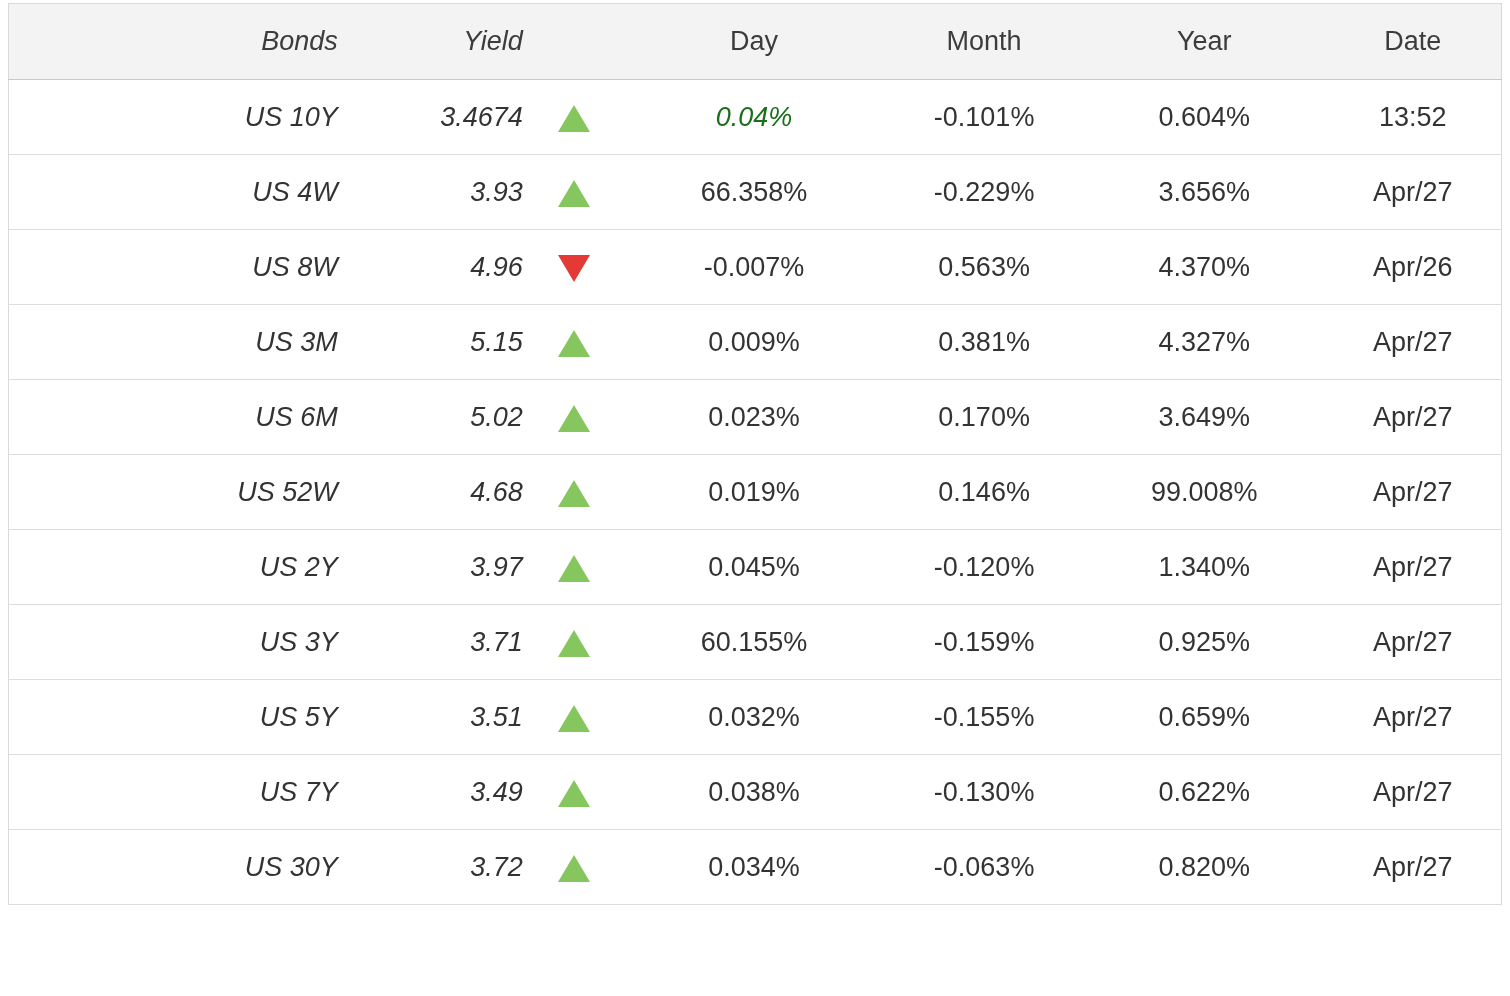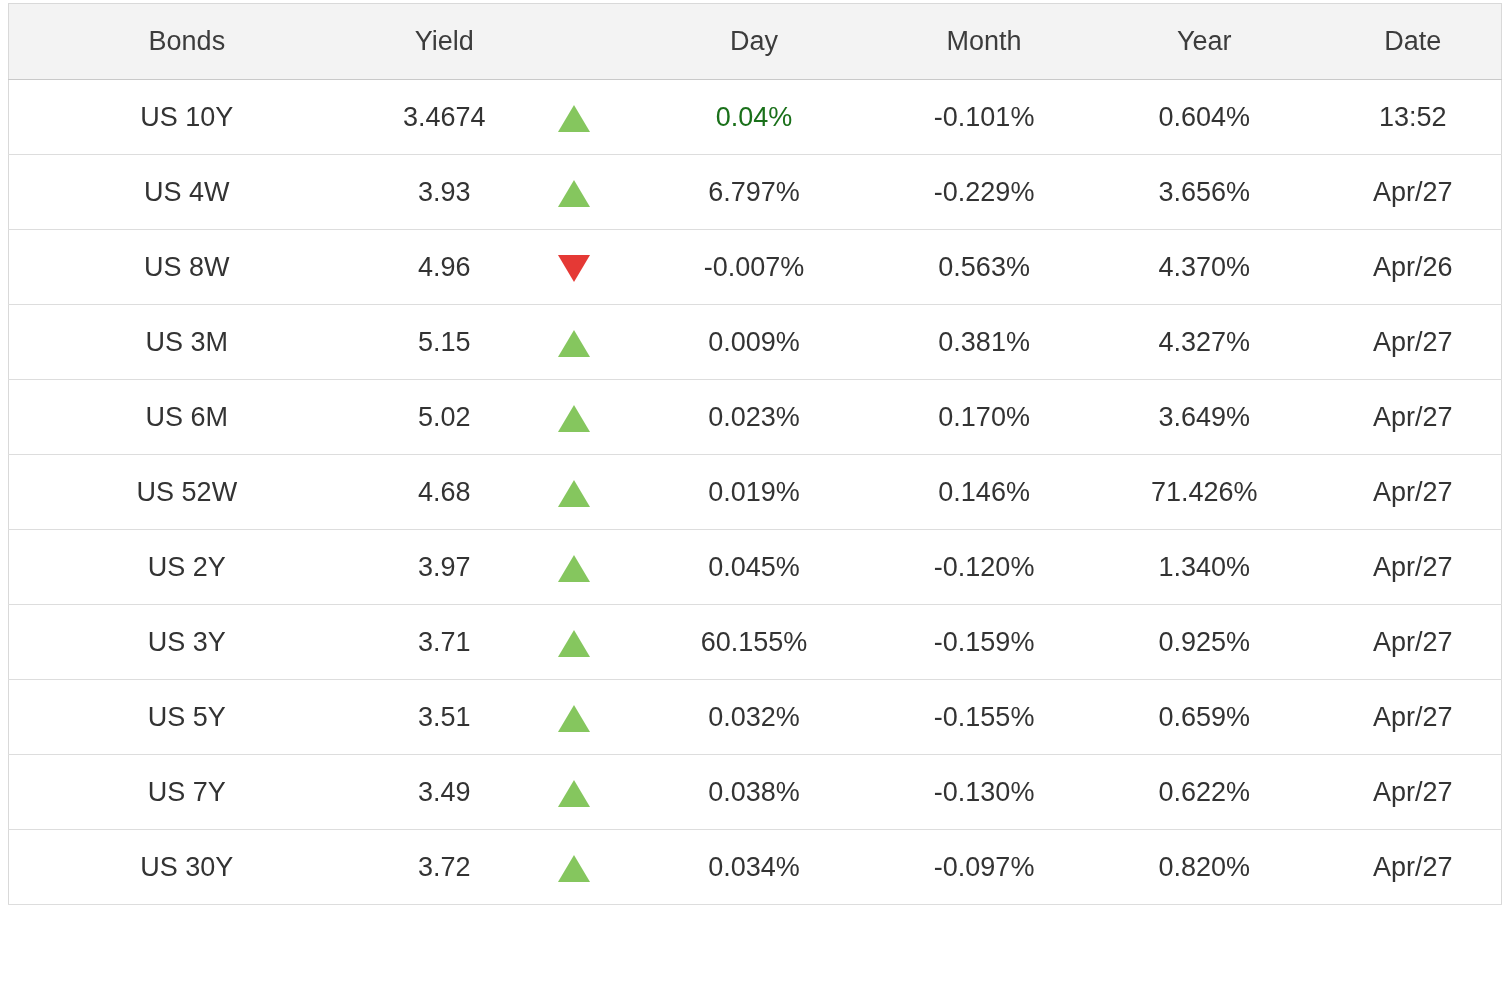--- a/index.html
+++ b/index.html
@@ -35,33 +35,33 @@
     border-bottom: 1px solid #c9c9c9;
   }
   tbody td {
     height: 75px;
     background: #ffffff;
     border-bottom: 1px solid #dddddd;
     font-size: 27px;
     color: var(--text-color, #333333);
     white-space: nowrap;
   }
-  .al { text-align: center; padding-left: 27px; }
+  .al { text-align: right; padding-left: 27px; font-style: italic; }
   .ac { text-align: center; }
   .tri {
     display: inline-block;
     width: 0;
     height: 0;
     border-left: 16px solid transparent;
     border-right: 16px solid transparent;
     vertical-align: middle;
   }
   .tri.up   { border-bottom: 27px solid var(--up-color, #85c65e); }
   .tri.down { border-top: 27px solid var(--down-color, #e53935); }
-  .day-pos { color: var(--positive-day, #1a701a); }
+  .day-pos { color: var(--positive-day, #1a701a); font-style: italic; }
 </style>
 </head>
 <body>
 
 <div class="table-wrap">
   <table>
     <colgroup>
       <col style="width:330px">
       <col style="width:185px">
       <col style="width:100px">
@@ -93,21 +93,21 @@
     <td class="ac">0.604%</td>
     <td class="ac">13:52</td>
   </tr>
 
   <tr>
     <td class="al">US 4W</td>
     <td class="al">3.93</td>
     <td class="ac">
       <span class="tri up"></span>
     </td>
-    <td class="ac">6.797%</td>
+    <td class="ac">66.358%</td>
     <td class="ac">-0.229%</td>
     <td class="ac">3.656%</td>
     <td class="ac">Apr/27</td>
   </tr>
 
   <tr>
     <td class="al">US 8W</td>
     <td class="al">4.96</td>
     <td class="ac">
       <span class="tri down"></span>
@@ -143,21 +143,21 @@
   </tr>
 
   <tr>
     <td class="al">US 52W</td>
     <td class="al">4.68</td>
     <td class="ac">
       <span class="tri up"></span>
     </td>
     <td class="ac">0.019%</td>
     <td class="ac">0.146%</td>
-    <td class="ac">71.426%</td>
+    <td class="ac">99.008%</td>
     <td class="ac">Apr/27</td>
   </tr>
 
   <tr>
     <td class="al">US 2Y</td>
     <td class="al">3.97</td>
     <td class="ac">
       <span class="tri up"></span>
     </td>
     <td class="ac">0.045%</td>
@@ -203,19 +203,19 @@
   </tr>
 
 
   <tr>
     <td class="al">US 30Y</td>
     <td class="al">3.72</td>
     <td class="ac">
       <span class="tri up"></span>
     </td>
     <td class="ac">0.034%</td>
-    <td class="ac">-0.097%</td>
+    <td class="ac">-0.063%</td>
     <td class="ac">0.820%</td>
     <td class="ac">Apr/27</td>
   </tr>
 </tbody>
   </table>
 </div>
 
 </body></html>

